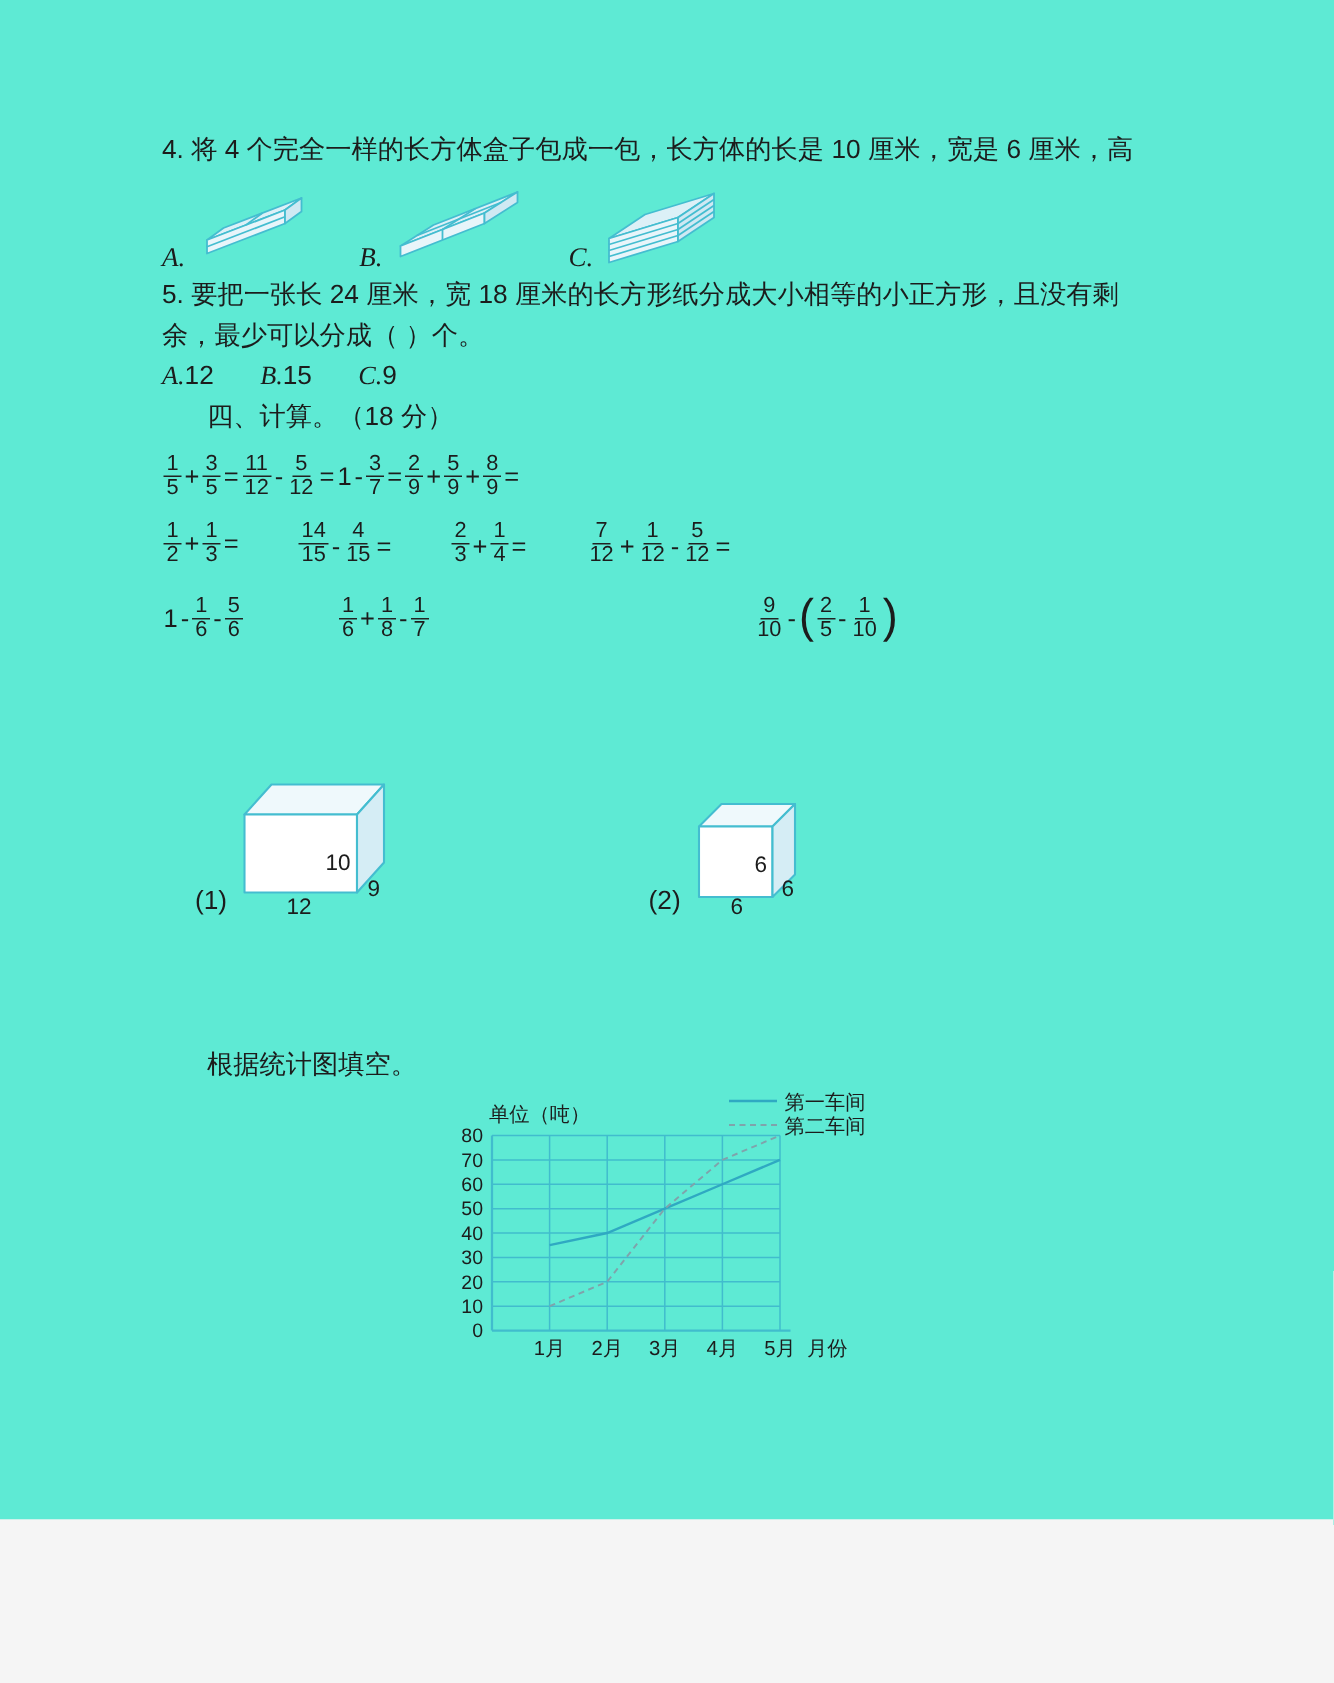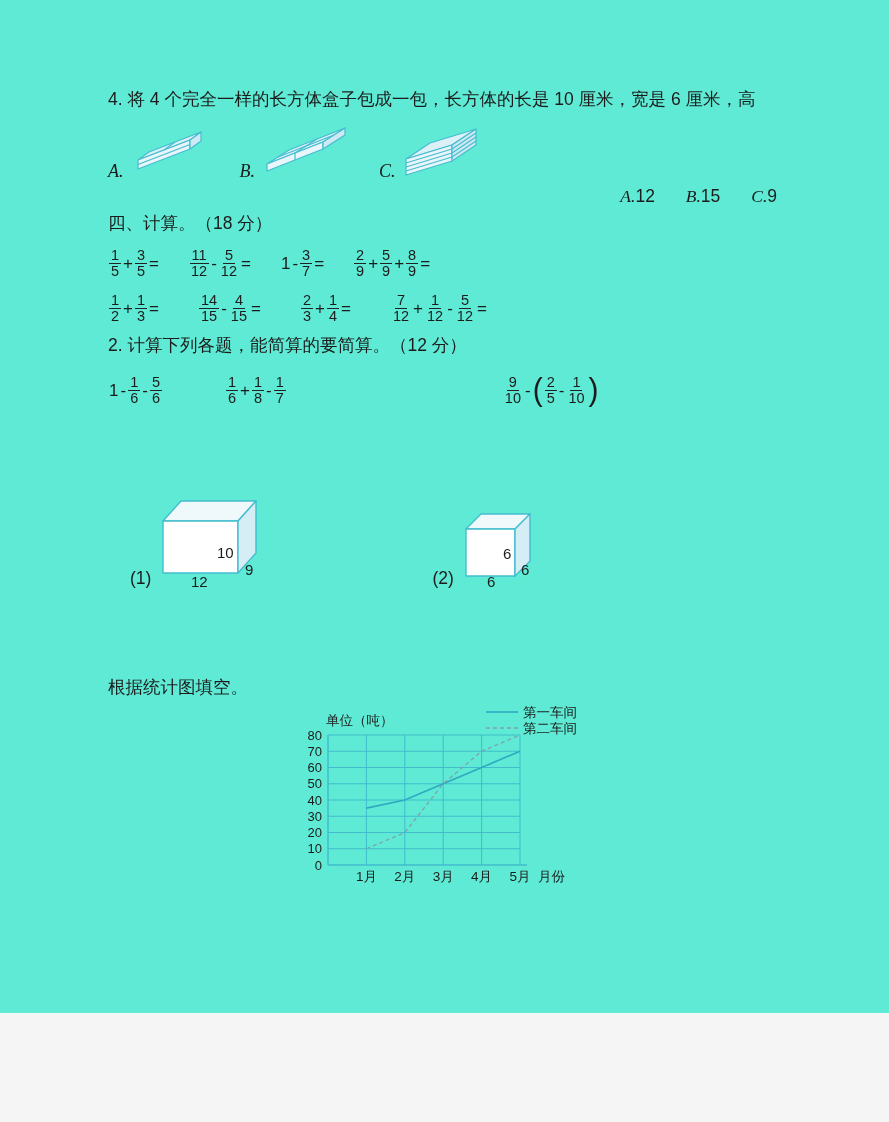--- a/index.html
+++ b/index.html
@@ -24,30 +24,30 @@
     display:flex;align-items:flex-end;
     margin-top:6px;margin-bottom:2px;height:62px;
   }
   .option{display:flex;align-items:flex-end;}
   .option + .option{margin-left:30px;}
   .opt-label{
     font-style:italic;
     font-family:"Liberation Serif","DejaVu Serif",serif;
     font-size:18px;margin-right:2px;line-height:20px;
   }
-  .abc-line{white-space:nowrap;text-align:right;}
+  .abc-line{white-space:nowrap;}
   .abc-line .letter{
     font-style:italic;
     font-family:"Liberation Serif","DejaVu Serif",serif;
   }
   .abc-line .choice{margin-right:26px;}
-  .sec-title{white-space:nowrap;}
+  .sec-title{white-space:nowrap;margin-left:30px;}
   .frac-row{display:flex;align-items:center;margin-top:7px;margin-bottom:5px;min-height:38px;}
-  .frac-row.r1 .expr + .expr{margin-left:28px;}
-  .frac-row.r2 .expr + .expr{margin-left:38px;}
+  .frac-row.r1 .expr + .expr{}
+  .frac-row.r2 .expr + .expr{margin-left:38px;align-items:flex-end;}
   .expr{display:inline-flex;align-items:center;white-space:nowrap;}
   .frac{
     display:inline-flex;flex-direction:column;align-items:center;
     font-size:14.5px;line-height:15px;vertical-align:middle;margin:0 1px;
   }
   .frac .num{border-bottom:1.4px solid #222;padding:0 2px;}
   .frac .den{padding:0 2px;}
   .op{font-size:17px;margin:0 1px;}
   .paren{font-size:30px;font-weight:300;line-height:30px;margin:0 1px;transform:scaleY(1.05);}
   .calc-row{display:flex;align-items:center;margin-top:10px;min-height:42px;}
@@ -108,20 +108,22 @@
             <line x1="8" y1="42" x2="54" y2="28"></line>
             <line x1="8" y1="38" x2="54" y2="24"></line>
             <line x1="54" y1="32" x2="78" y2="16"></line>
             <line x1="54" y1="28" x2="78" y2="12"></line>
             <line x1="54" y1="24" x2="78" y2="8"></line>
           </g>
         </svg>
       </div>
     </div>
 
+    <div class="qline">5.  要把一张长 24 厘米，宽 18 厘米的长方形纸分成大小相等的小正方形，且没有剩</div>
+    <div class="qline">余，最少可以分成（      ）个。</div>
     <div class="abc-line">
       <span class="choice"><span class="letter">A.</span><span>12</span></span>
       <span class="choice"><span class="letter">B.</span><span>15</span></span>
       <span class="choice"><span class="letter">C.</span><span>9</span></span>
     </div>
 
     <div class="sec-title">四、计算。（18 分）</div>
 
     <div class="frac-row r1">
       <span class="expr">
@@ -224,21 +226,20 @@
           </span>
           <span class="op">-</span>
           <span class="frac">
             <span class="num">5</span>
             <span class="den">12</span>
           </span>
           <span class="op">=</span>
         </span>
     </div>
 
-    <div class="sec-title">2.  计算下列各题，能简算的要简算。（12 分）</div>
     <div class="calc-row">
       <span class="expr">
           <span class="op">1</span>
           <span class="op">-</span>
           <span class="frac">
             <span class="num">1</span>
             <span class="den">6</span>
           </span>
           <span class="op">-</span>
           <span class="frac">

